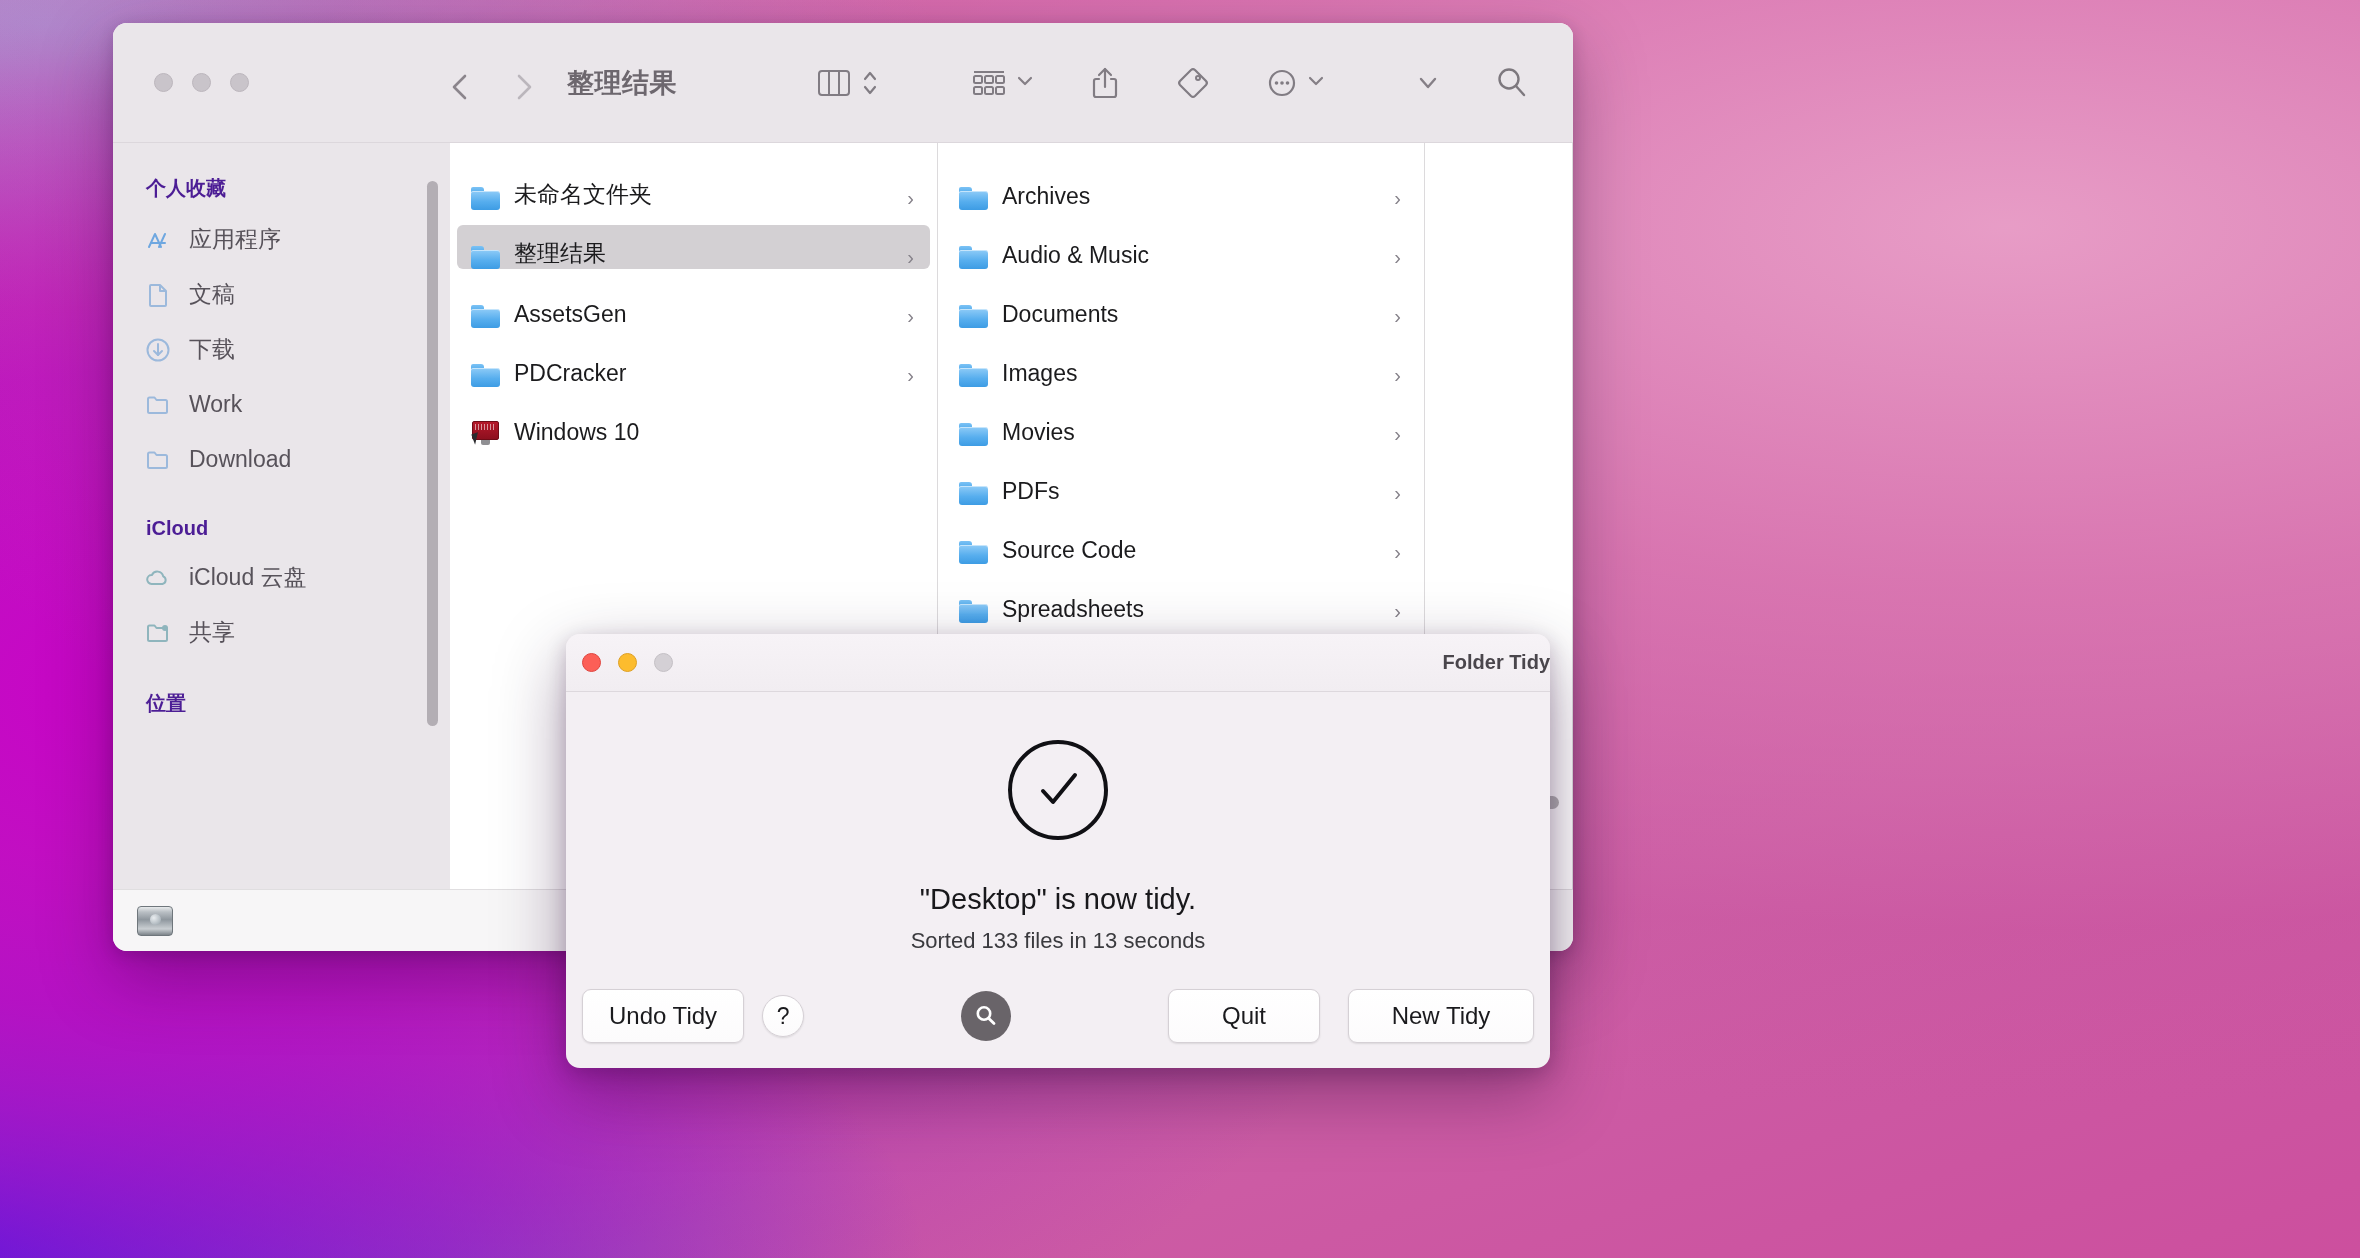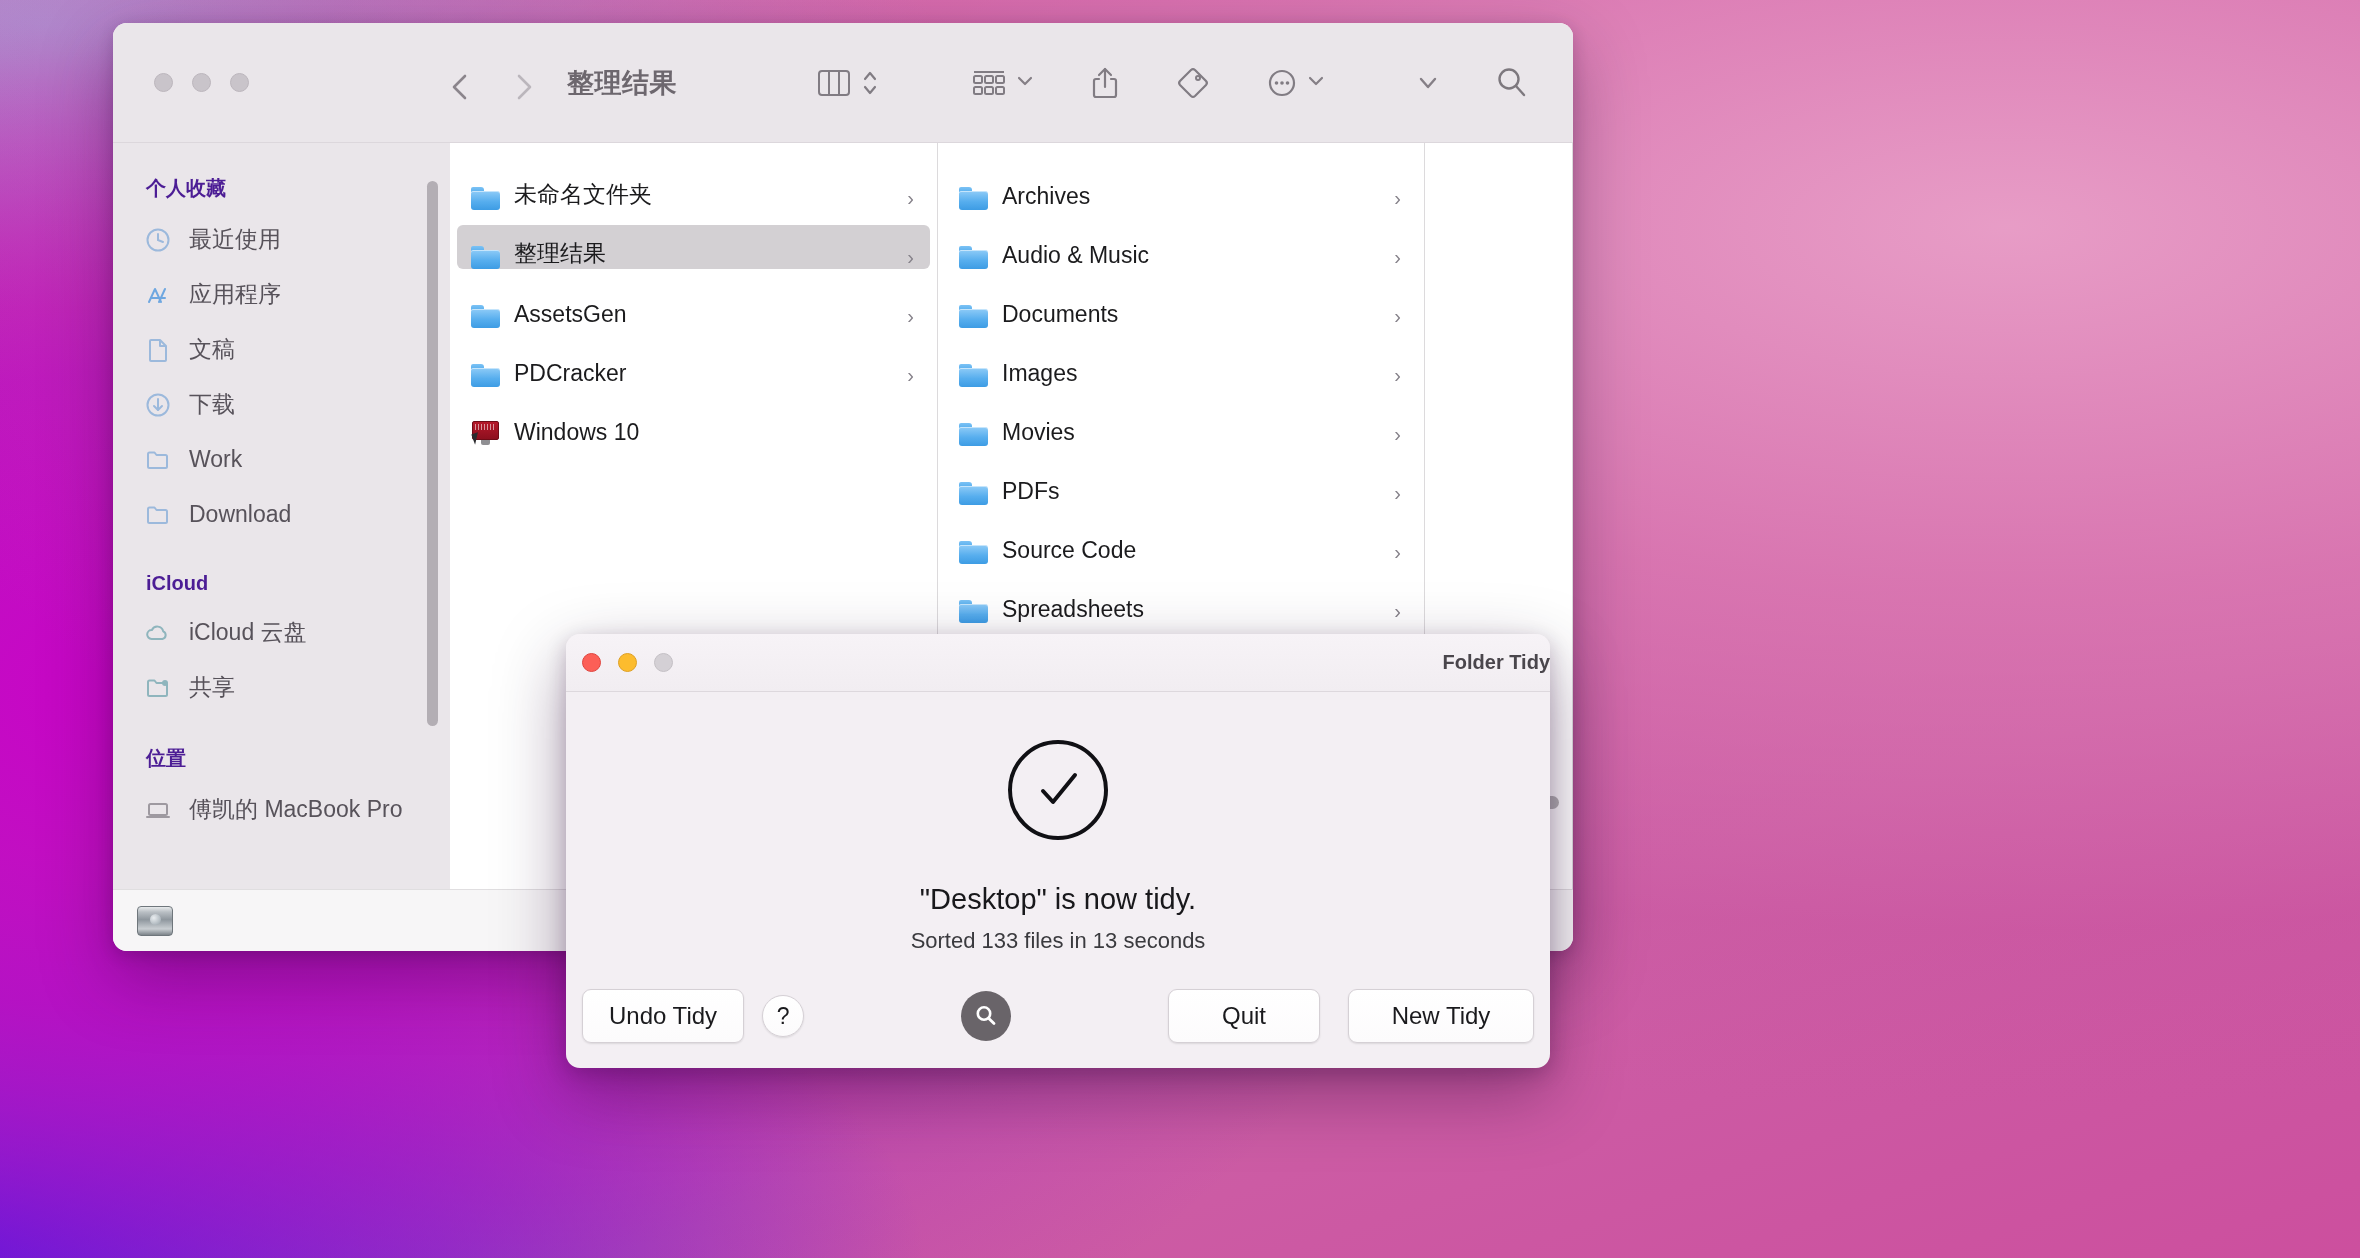--- a/index.html
+++ b/index.html
@@ -377,29 +377,20 @@
       </svg>
     </div>
   </div>
 
   <div id="finder-body">
 
     <div id="sidebar">
 
       <div class="sb-section">个人收藏</div>
 
-      <div class="sb-item">
-        <span class="sb-icon">
-          <svg width="26" height="26" viewBox="0 0 26 26">
-              <circle cx="13" cy="13" r="10.5" fill="none" stroke="#9cb9dc" stroke-width="2"></circle>
-              <polyline points="13,7 13,13 18,15" fill="none" stroke="#9cb9dc" stroke-width="2" stroke-linecap="round"></polyline>
-            </svg>
-        </span>
-        <span class="sb-label">最近使用</span>
-      </div>
 
       <div class="sb-item">
         <span class="sb-icon">
           <svg width="26" height="26" viewBox="0 0 26 26">
               <path d="M4 20 L10 7 L16 20" fill="none" stroke="#6fa7e0" stroke-width="2" stroke-linecap="round" stroke-linejoin="round"></path>
               <path d="M14 20 L20 7" fill="none" stroke="#6fa7e0" stroke-width="2" stroke-linecap="round"></path>
               <line x1="6" y1="16" x2="20" y2="16" stroke="#6fa7e0" stroke-width="2" stroke-linecap="round"></line>
             </svg>
         </span>
         <span class="sb-label">应用程序</span>
@@ -461,29 +452,20 @@
           <svg width="26" height="26" viewBox="0 0 26 26">
               <path d="M3 7 a1.5 1.5 0 0 1 1.5 -1.5 h5 l2 2.5 h9 a1.5 1.5 0 0 1 1.5 1.5 v10 a1.5 1.5 0 0 1 -1.5 1.5 H4.5 A1.5 1.5 0 0 1 3 19.5 Z" fill="none" stroke="#8fb5bd" stroke-width="2" stroke-linejoin="round"></path>
               <circle cx="20" cy="8" r="3" fill="#8fb5bd"></circle>
             </svg>
         </span>
         <span class="sb-label">共享</span>
       </div>
 
       <div class="sb-section" style="padding-top:30px">位置</div>
 
-      <div class="sb-item">
-        <span class="sb-icon gray">
-          <svg width="26" height="26" viewBox="0 0 26 26">
-              <rect x="4" y="7" width="18" height="11" rx="1.5" fill="none" stroke="#9e99a0" stroke-width="2"></rect>
-              <line x1="2" y1="20" x2="24" y2="20" stroke="#9e99a0" stroke-width="2" stroke-linecap="round"></line>
-            </svg>
-        </span>
-        <span class="sb-label">傅凯的 MacBook Pro</span>
-      </div>
 
       <div id="sb-scroll"></div>
     </div>
 
     <div id="columns">
 
       <div class="col" id="col1">
         <div class="row">
           <span class="folder"></span>
           <span class="row-label">未命名文件夹</span>

